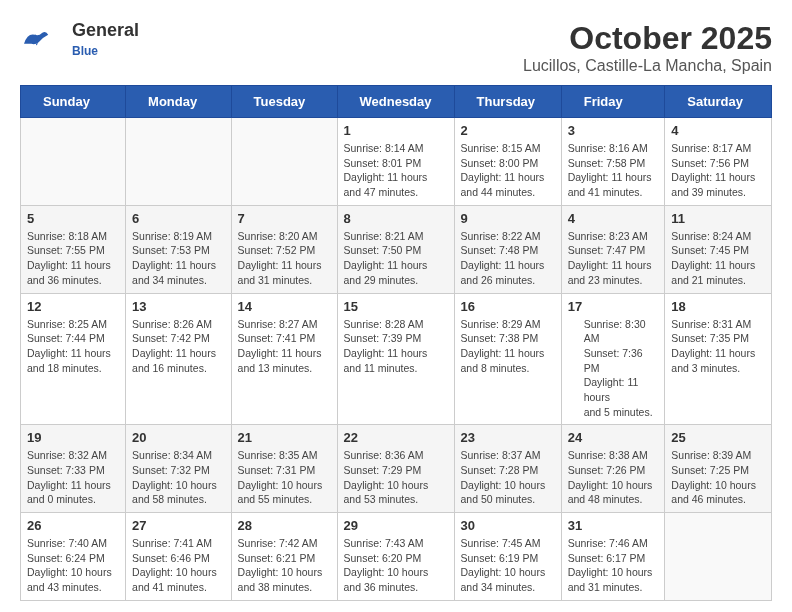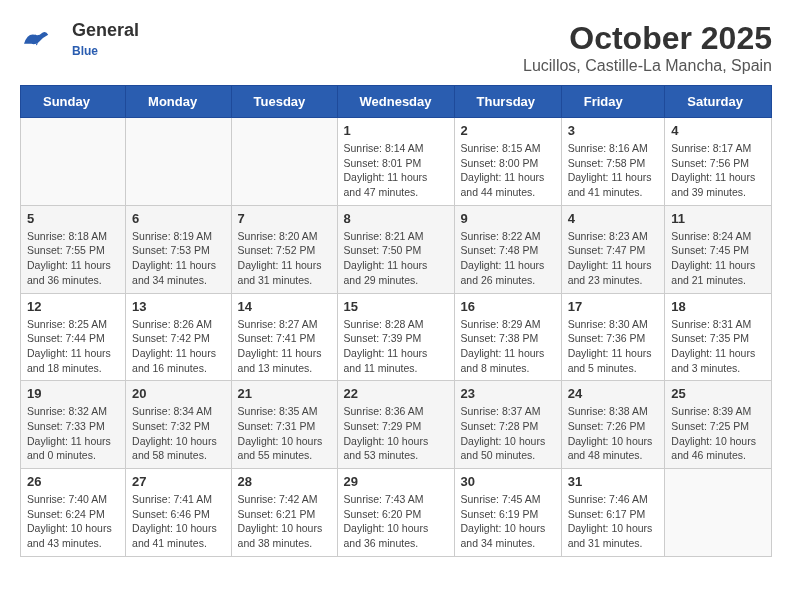--- a/index.html
+++ b/index.html
@@ -234,21 +234,21 @@
         </td>
         <td>
           <div class="day-number">16</div>
           <div class="day-info" style="white-space: pre-line;">Sunrise: 8:29 AM
 Sunset: 7:38 PM
 Daylight: 11 hours
 and 8 minutes.</div>
         </td>
         <td>
           <div class="day-number">17</div>
-          <div class="day-info" style="white-space: pre-line;">Sunrise: 8:30 AM
+          <div class="day-info" style="white-space: pre-line; margin-left: 16px;">Sunrise: 8:30 AM
 Sunset: 7:36 PM
 Daylight: 11 hours
 and 5 minutes.</div>
         </td>
         <td>
           <div class="day-number">18</div>
           <div class="day-info" style="white-space: pre-line;">Sunrise: 8:31 AM
 Sunset: 7:35 PM
 Daylight: 11 hours
 and 3 minutes.</div>

